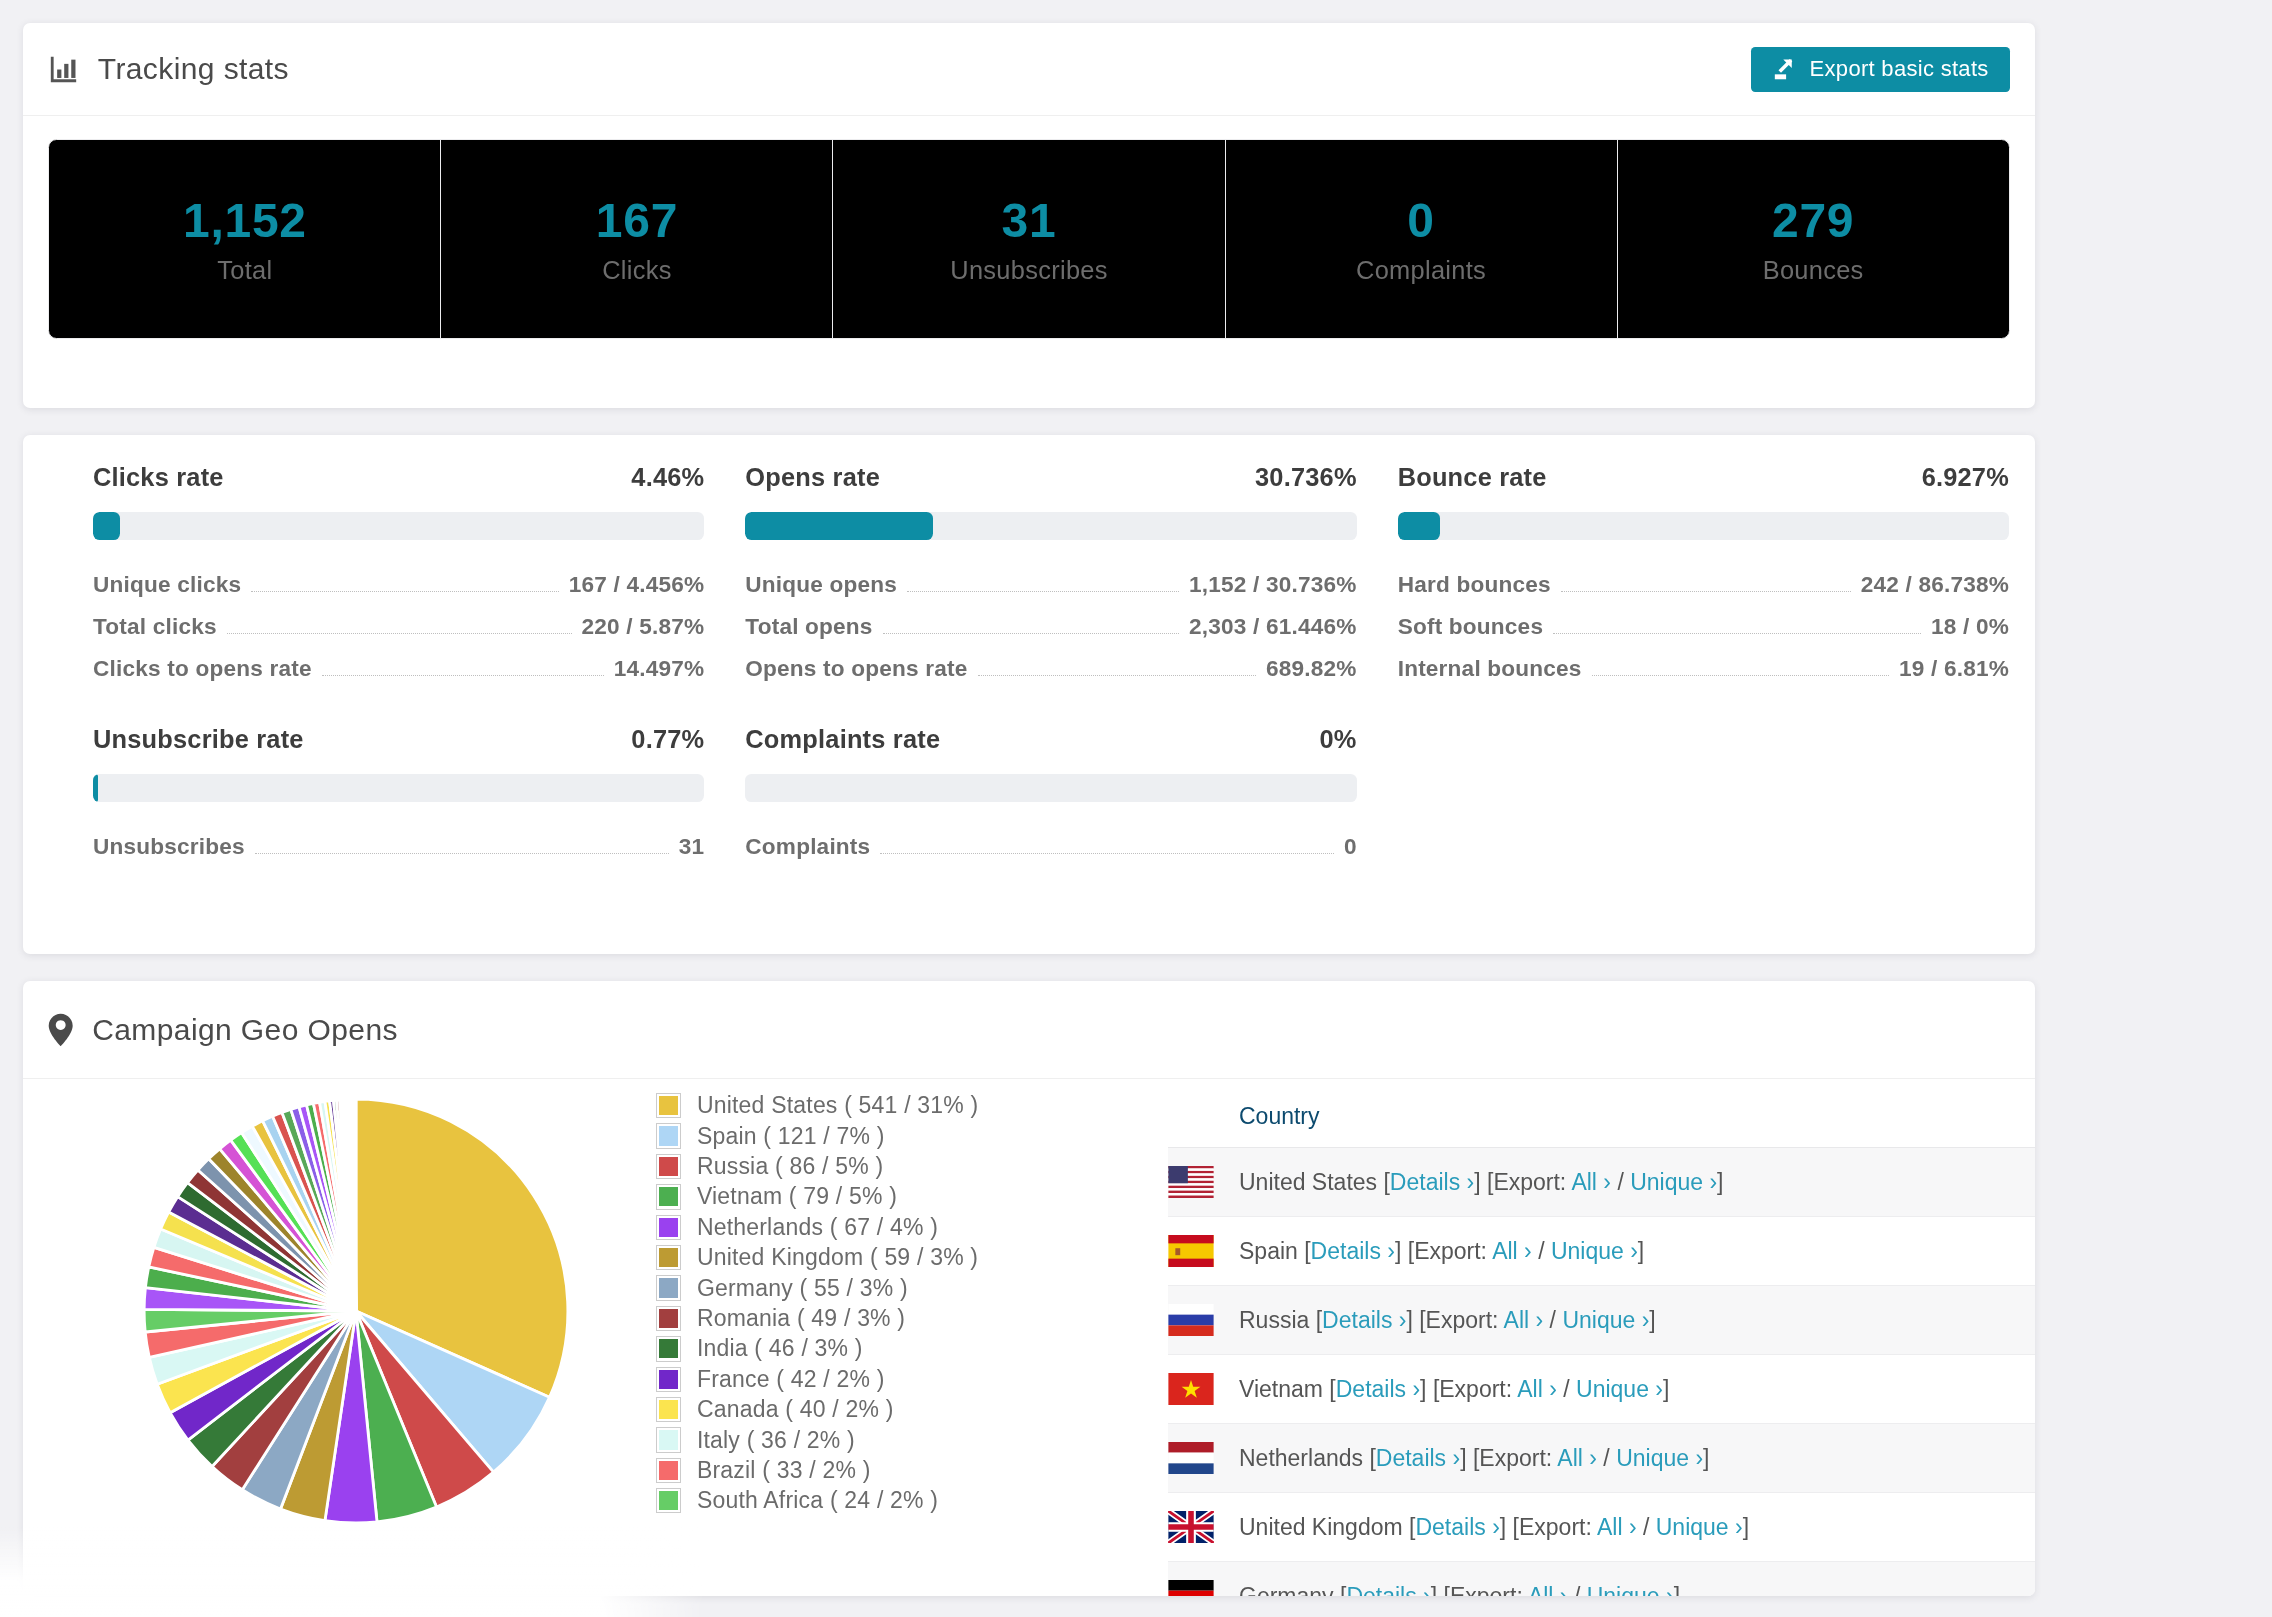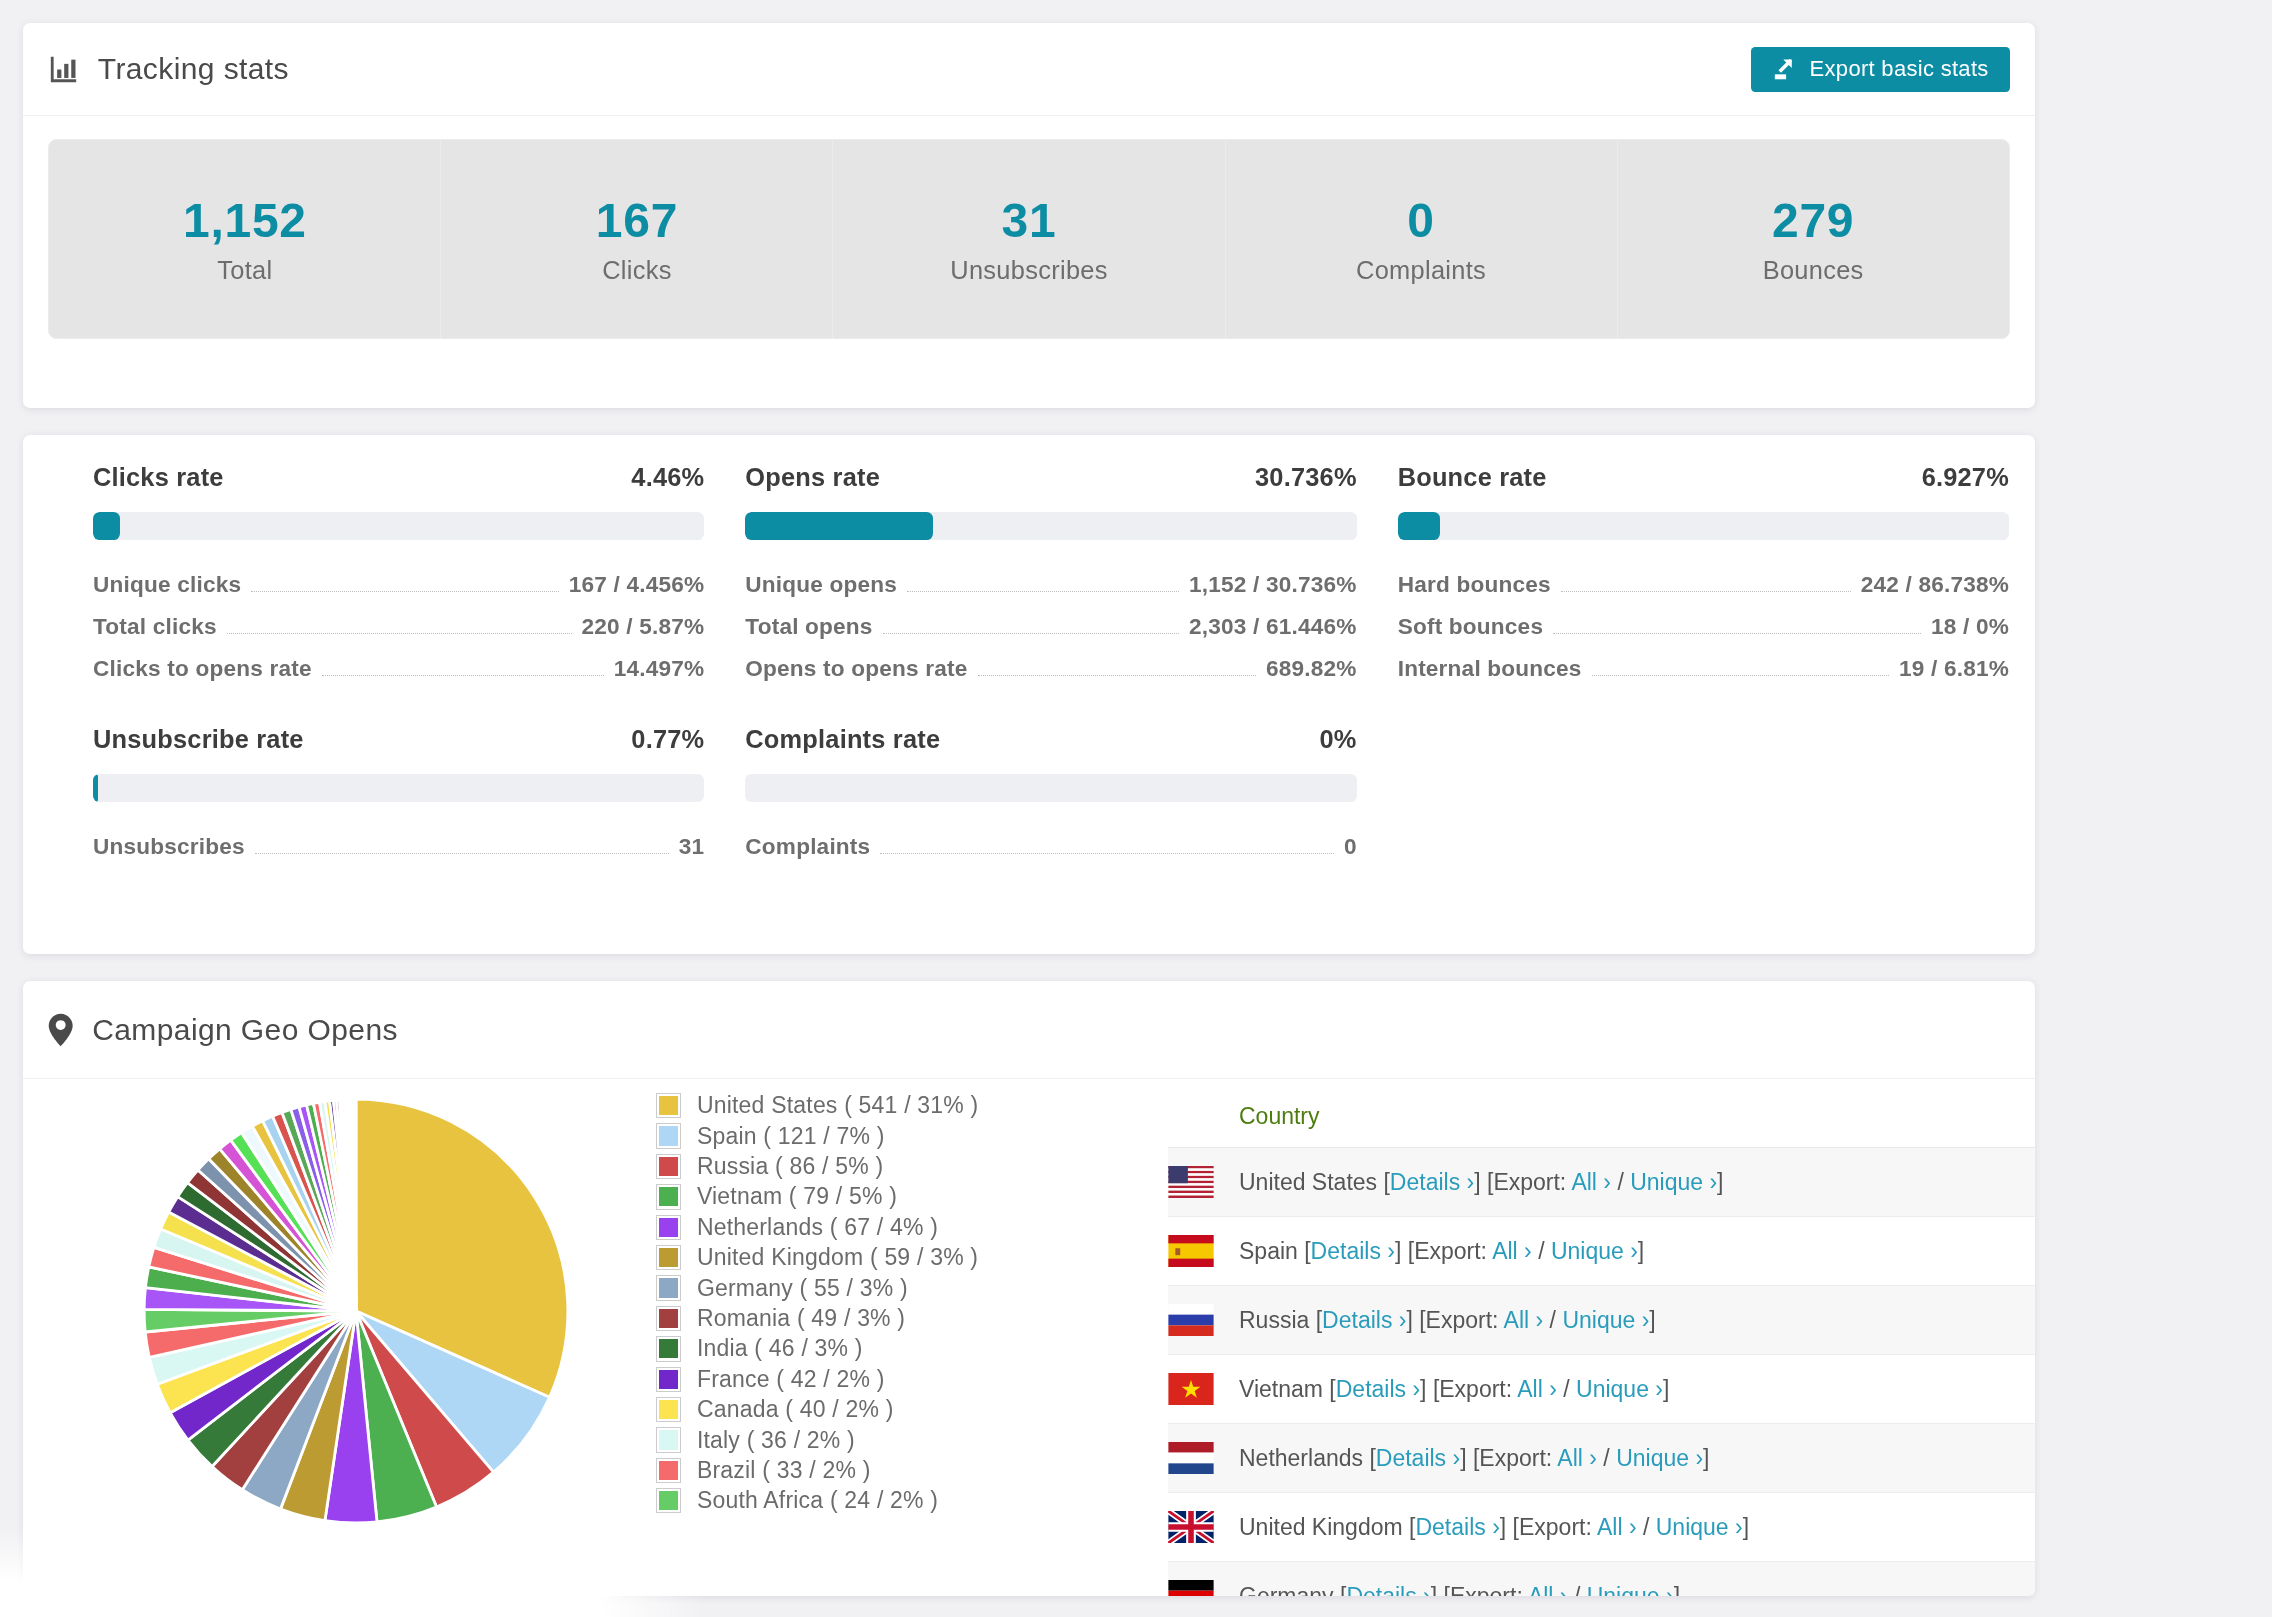--- a/index.html
+++ b/index.html
@@ -27,21 +27,21 @@
 
   .btn-export{
     margin-left:auto;display:flex;align-items:center;gap:12.7px;
     background:var(--accent);color:#fff;border:none;border-radius:4.2px;
     height:45px;padding:0 21px;font-size:22px;font-family:inherit;cursor:pointer;
     letter-spacing:0.3px;
   }
 
   .stats-row{
     position:absolute;left:25.4px;right:25.4px;top:116px;height:198px;
-    display:flex;border:0.7px solid #ececee;border-radius:8.5px;background:#e5e5e5;
+    display:flex;border:0.7px solid #ececee;border-radius:8.5px;background:#000000;
   }
   .stat-card{flex:1;display:flex;flex-direction:column;align-items:center;justify-content:center;border-left:0.7px solid #ececee;}
   .stat-card:first-child{border-left:none;}
   .stat-value{font-size:48px;font-weight:700;color:var(--accent);letter-spacing:0.7px;}
   .stat-label{font-size:25.4px;color:#6d6d6d;margin-top:8.5px;letter-spacing:0.3px;}
 
   #rates-grid{
     position:absolute;left:26px;right:26px;top:27.5px;
     display:grid;grid-template-columns:repeat(3,1fr);column-gap:41px;row-gap:35px;margin-left:44px;
   }
@@ -55,21 +55,21 @@
   .leader{flex:1;margin:0 10px;height:14px;border-bottom:1.4px dotted #bfbfbf;}
   .rate-row-value{font-size:22.6px;color:#6e6e6e;white-space:nowrap;letter-spacing:0.2px;}
 
   #geo-pie{position:absolute;left:107px;top:104px;width:452px;height:452px;}
   #geo-legend{position:absolute;left:633px;top:112px;display:flex;flex-direction:column;gap:5px;}
   .legend-item{display:flex;align-items:center;gap:15.5px;height:25.4px;}
   .legend-swatch{width:25.4px;height:25.4px;border:0.7px solid #ccc;padding:2.1px;box-sizing:border-box;background-clip:content-box;flex:none;}
   .legend-label{font-size:23px;color:#6b6b6b;letter-spacing:0.2px;white-space:nowrap;}
 
   #geo-table{position:absolute;left:1145px;top:104px;width:1081px;}
-  .t-head{position:relative;height:62px;display:flex;align-items:center;border-bottom:0.7px solid #e8e8ea;font-size:23px;color:#4d7c0f;}
+  .t-head{position:relative;height:62px;display:flex;align-items:center;border-bottom:0.7px solid #e8e8ea;font-size:23px;color:#0c4a6e;}
   .th-country{margin-left:71px;}
   .th-total{position:absolute;left:896px;}
   .t-row{position:relative;height:68px;display:flex;align-items:center;border-bottom:0.7px solid #ededef;font-size:23px;color:#555;}
   .t-row.alt{background:#f7f7f8;}
   .flag{position:absolute;left:0;top:50%;transform:translateY(-50%);width:46px;height:32px;display:block;}
   .t-country{margin-left:71px;white-space:nowrap;}
   .t-total{position:absolute;left:896px;}
   .link{color:var(--link);text-decoration:none;cursor:pointer;}
   .punct{color:#555;}
 

